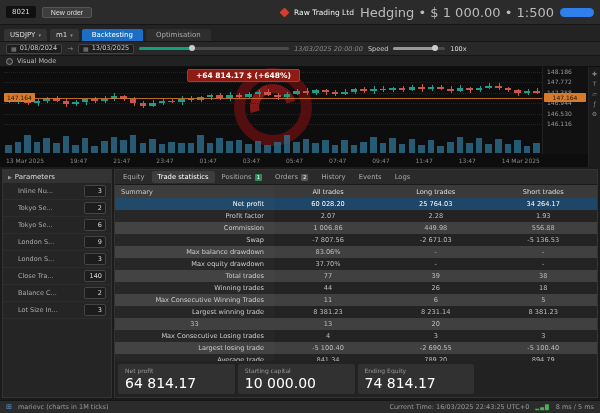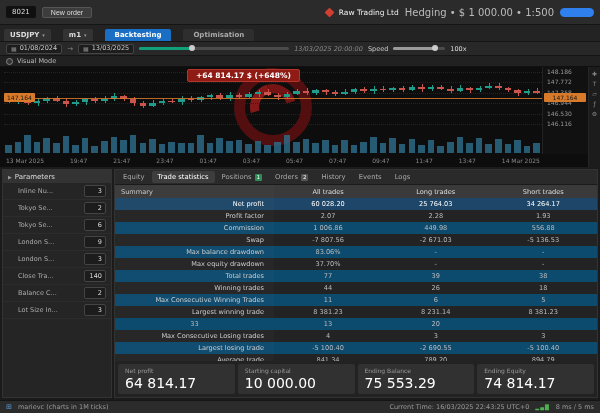--- a/index.html
+++ b/index.html
@@ -6,25 +6,25 @@
   .app{width:600px;height:413px;position:relative;background:#1b1b1b;font-family:"DejaVu Sans",sans-serif;color:#ccc;overflow:hidden;display:flex;flex-direction:column;box-sizing:border-box;}
   .app *{box-sizing:border-box;}
 
   
   .toolbar{height:20px;background:#2b2b2b;border-bottom:1px solid #151515;display:flex;align-items:center;gap:6px;padding:12px 6px;flex:0 0 auto;}
   .logo{background:#101010;color:#ddd;font-size:7px;padding:2px 6px;border-radius:2px;}
   .btn{background:#3d3d3d;border:1px solid #555;color:#ddd;font-size:7px;padding:1px 8px;border-radius:2px;}
   .spacer{flex:1;}
   .diamond{width:7px;height:7px;background:#d23f31;transform:rotate(45deg);border-radius:1px;}
   .broker{font-size:7.5px;color:#eee;}
-  .acct{font-size:10px;color:#bbb;}
+  .acct{font-size:13px;color:#bbb;}
   .pill{width:34px;height:9px;border-radius:5px;background:#2f80ed;}
 
   
-  .tabbar{height:17px;background:#232323;border-bottom:1px solid #151515;display:flex;align-items:flex-end;gap:12px;padding:0 4px;flex:0 0 auto;font-weight:bold;}
+  .tabbar{height:17px;background:#232323;border-bottom:1px solid #151515;display:flex;align-items:flex-end;gap:3px;padding:0 4px;flex:0 0 auto;}
   .symbox{font-size:7px;background:#333;padding:2px 6px;border-radius:2px 2px 0 0;color:#ddd;display:flex;align-items:center;gap:3px;}
   .caret{font-size:5px;color:#999;}
   .tab{font-size:7px;padding:2px 10px;border-radius:2px 2px 0 0;background:#2e2e2e;color:#aaa;}
   .tab.active{background:#1a6fc4;color:#fff;}
 
   
   .controlbar{height:14px;background:#282828;border-bottom:1px solid #151515;display:flex;align-items:center;gap:5px;padding:0 6px;font-size:6.5px;flex:0 0 auto;}
   .datebox{background:#1d1d1d;border:1px solid #444;padding:0 4px;height:10px;line-height:9px;border-radius:2px;color:#ccc;display:flex;align-items:center;gap:3px;}
   .cal{font-size:6px;color:#888;}
   .arrow{color:#888;font-size:7px;}
@@ -74,21 +74,21 @@
 
   .stats{flex:1;display:flex;flex-direction:column;background:#222;border:1px solid #333;min-width:0;}
   .stats-tabs{height:15px;display:flex;align-items:center;gap:1px;background:#2a2a2a;border-bottom:1px solid #1a1a1a;padding:0 2px;flex:0 0 auto;}
   .stab{font-size:6.8px;color:#aaa;padding:2px 6px;display:flex;align-items:center;gap:3px;border-radius:2px;white-space:nowrap;}
   .stab.active{background:#3d3d3d;color:#fff;}
   .badge{font-size:5.5px;color:#fff;padding:0 2px;border-radius:1px;line-height:7px;}
   .badge.green{background:#2e8b57;}
   .badge.gray{background:#555;}
 
   .table{flex:1;overflow:hidden;}
-  .t-row{display:grid;grid-template-columns:33% 22.4% 22.3% 22.3%;height:12px;align-items:center;background:#0c4a6e;}
+  .t-row{display:grid;grid-template-columns:33% 22.4% 22.3% 22.3%;height:12px;align-items:center;background:#404040;}
   .t-row.odd{background:#232323;}
   .t-row.hl{background:#1d4668;}
   .t-row.hl .t-cell{color:#fff;}
   .t-head{height:13px;background:#3a3a3a;}
   .t-head .t-cell{color:#ddd;}
   .t-cell{font-size:6.6px;text-align:center;color:#bbb;overflow:hidden;white-space:nowrap;}
   .t-cell.c0{text-align:right;padding-right:10px;color:#ccc;background:rgba(255,255,255,0.02);height:100%;display:flex;align-items:center;justify-content:flex-end;}
   .t-head .c0{justify-content:flex-start;padding-left:6px;}
 
   .cards{display:grid;grid-template-columns:1fr 1fr 1fr 1fr;gap:3px;padding:3px;height:36px;flex:0 0 auto;}
@@ -534,24 +534,20 @@
       <div class="cards" id="summary-cards">
           <div class="card">
             <div class="card-label">Net profit</div>
             <div class="card-value">64 814.17</div>
           </div>
           <div class="card">
             <div class="card-label">Starting capital</div>
             <div class="card-value">10 000.00</div>
           </div>
           <div class="card">
-            <div class="card-label">Ending Balance</div>
-            <div class="card-value">75 553.29</div>
-          </div>
-          <div class="card">
             <div class="card-label">Ending Equity</div>
             <div class="card-value">74 814.17</div>
           </div>
         </div>
     </div>
 
   </div>
 
   <div class="statusbar">
     <span class="sb-icon">⊞</span>

